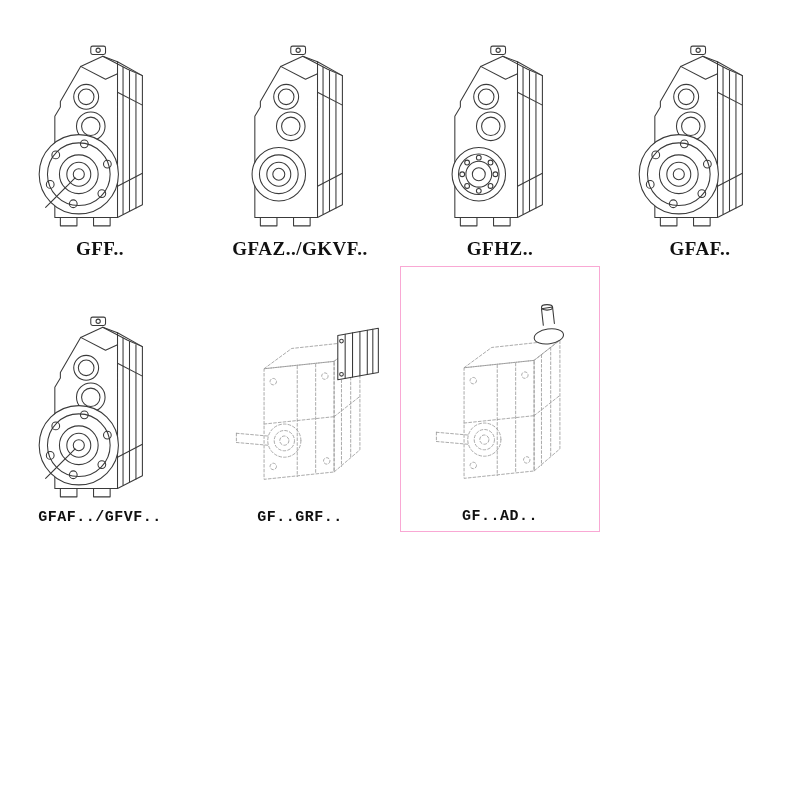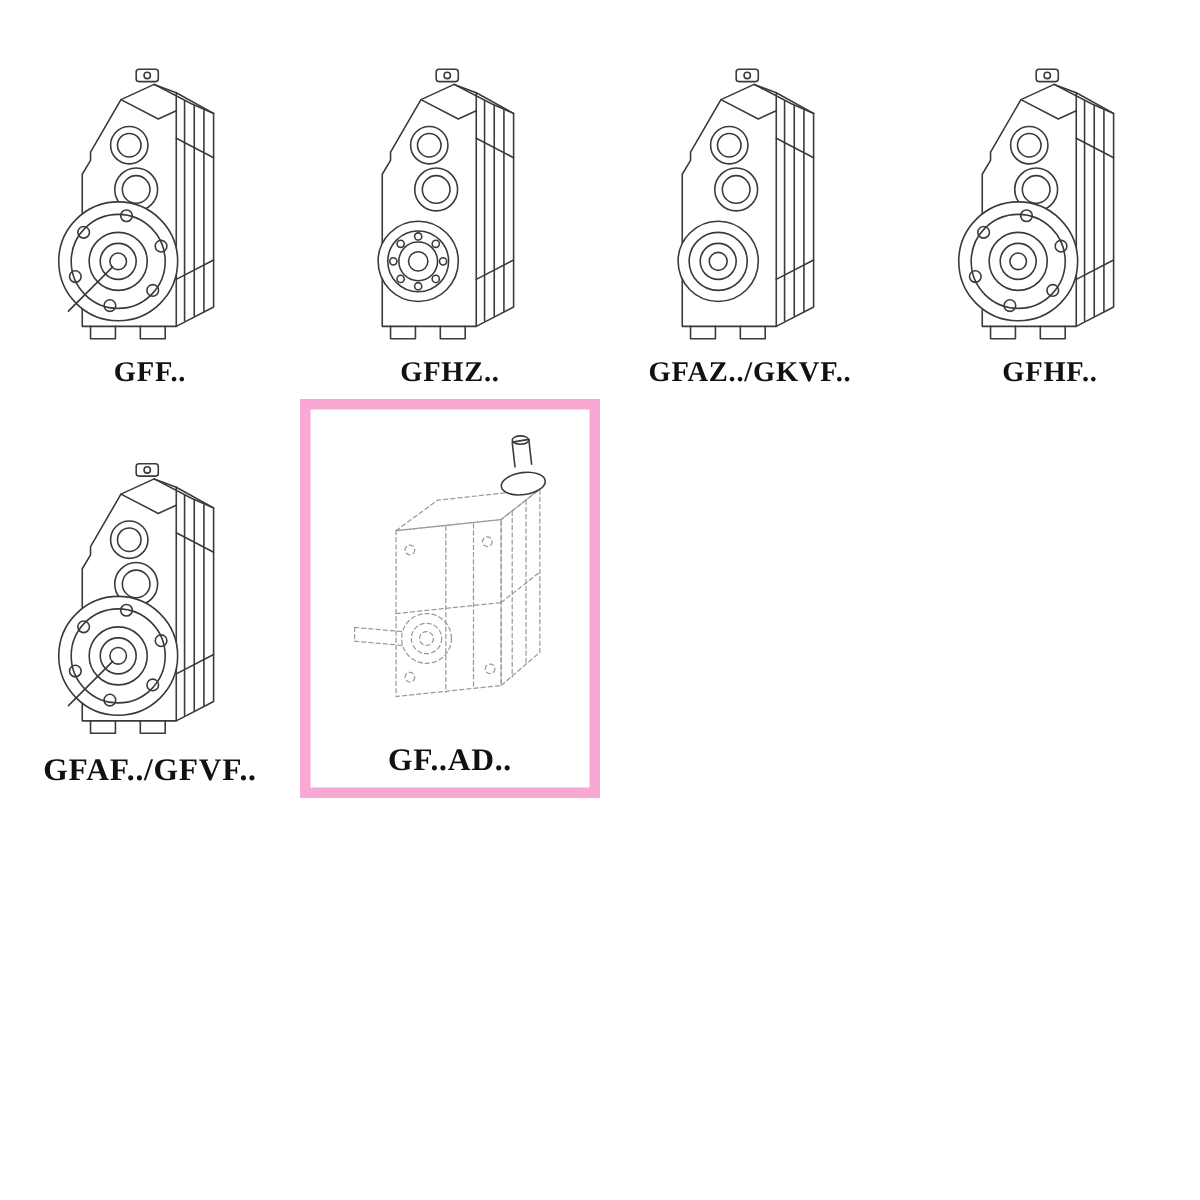--- a/index.html
+++ b/index.html
@@ -12,30 +12,30 @@
     grid-template-rows: repeat(3, 266px);
     background: #ffffff;
   }
   .cell {
     display: flex; flex-direction: column;
     align-items: center; justify-content: flex-end;
     padding-bottom: 6px;
     overflow: hidden;
   }
   .cell svg { width: 182px; height: 212px; display: block; }
-  .cell-boxed { border: 7px solid #f9a8d4; }
+  .cell-boxed { border: 1px solid #f9a8d4; }
   .model-label {
     margin-top: 2px;
     font-weight: 700;
     font-size: 19px;
     letter-spacing: 0.5px;
     color: #111111;
     white-space: nowrap;
   }
-  .label-lg { font-size: 21px; }
+  .label-lg { font-size: 15px; font-family: Liberation Mono, monospace; }
   
   .draw  { stroke: #3a3a3a; stroke-width: 1.15; fill: none; stroke-linejoin: round; stroke-linecap: round; }
   .ghost { stroke: #9a9a9a; stroke-width: 0.9; fill: none; stroke-dasharray: 3 2.2; stroke-linejoin: round; stroke-linecap: round; }
   .defs-holder { position: absolute; width: 0; height: 0; overflow: hidden; }
 </style>
 </head>
 <body>
 
 <svg class="defs-holder" aria-hidden="true">
   <defs>
@@ -155,67 +155,78 @@
           <use href="#flangeShaft"></use>
         </g>
     </svg>
     <div class="model-label">GFF..</div>
   </div>
 
   <div class="cell">
     <svg viewBox="0 0 190 230">
       <g class="draw">
           <use href="#housing"></use>
+          <use href="#hollow"></use>
+        </g>
+    </svg>
+    <div class="model-label">GFAZ../GKVF..</div>
+  </div>
+
+  <div class="cell">
+    <svg viewBox="0 0 190 230">
+      <g class="draw">
+          <use href="#housing"></use>
           <use href="#bearing"></use>
         </g>
     </svg>
     <div class="model-label">GFHZ..</div>
   </div>
 
   <div class="cell">
     <svg viewBox="0 0 190 230">
       <g class="draw">
           <use href="#housing"></use>
-          <use href="#hollow"></use>
-        </g>
-    </svg>
-    <div class="model-label">GFAZ../GKVF..</div>
-  </div>
-
-  <div class="cell">
-    <svg viewBox="0 0 190 230">
-      <g class="draw">
-          <use href="#housing"></use>
           <use href="#flangeOnly"></use>
         </g>
     </svg>
-    <div class="model-label">GFHF..</div>
+    <div class="model-label">GFAF..</div>
   </div>
 
 
 
 
 
   <div class="cell">
     <svg viewBox="0 0 190 230">
       <g class="draw">
           <use href="#housing"></use>
           <use href="#flangeShaft"></use>
         </g>
     </svg>
     <div class="model-label label-lg">GFAF../GFVF..</div>
   </div>
 
 
-
-  <div class="cell cell-boxed">
+  <div class="cell">
     <svg viewBox="0 0 190 230">
       <g class="ghost">
           <use href="#ghostbody"></use>
         </g>
       <g class="draw">
+          <use href="#grfblock"></use>
+        </g>
+    </svg>
+    <div class="model-label label-lg">GF..GRF..</div>
+  </div>
+
+  <div class="cell cell-boxed">
+    <svg viewBox="0 0 190 230">
+      <g class="ghost">
+          <use href="#ghostbody"></use>
+        </g>
+      <g class="draw">
           <use href="#adshaft"></use>
         </g>
     </svg>
     <div class="model-label label-lg">GF..AD..</div>
   </div>
 
 </div>
 
 </body></html>

